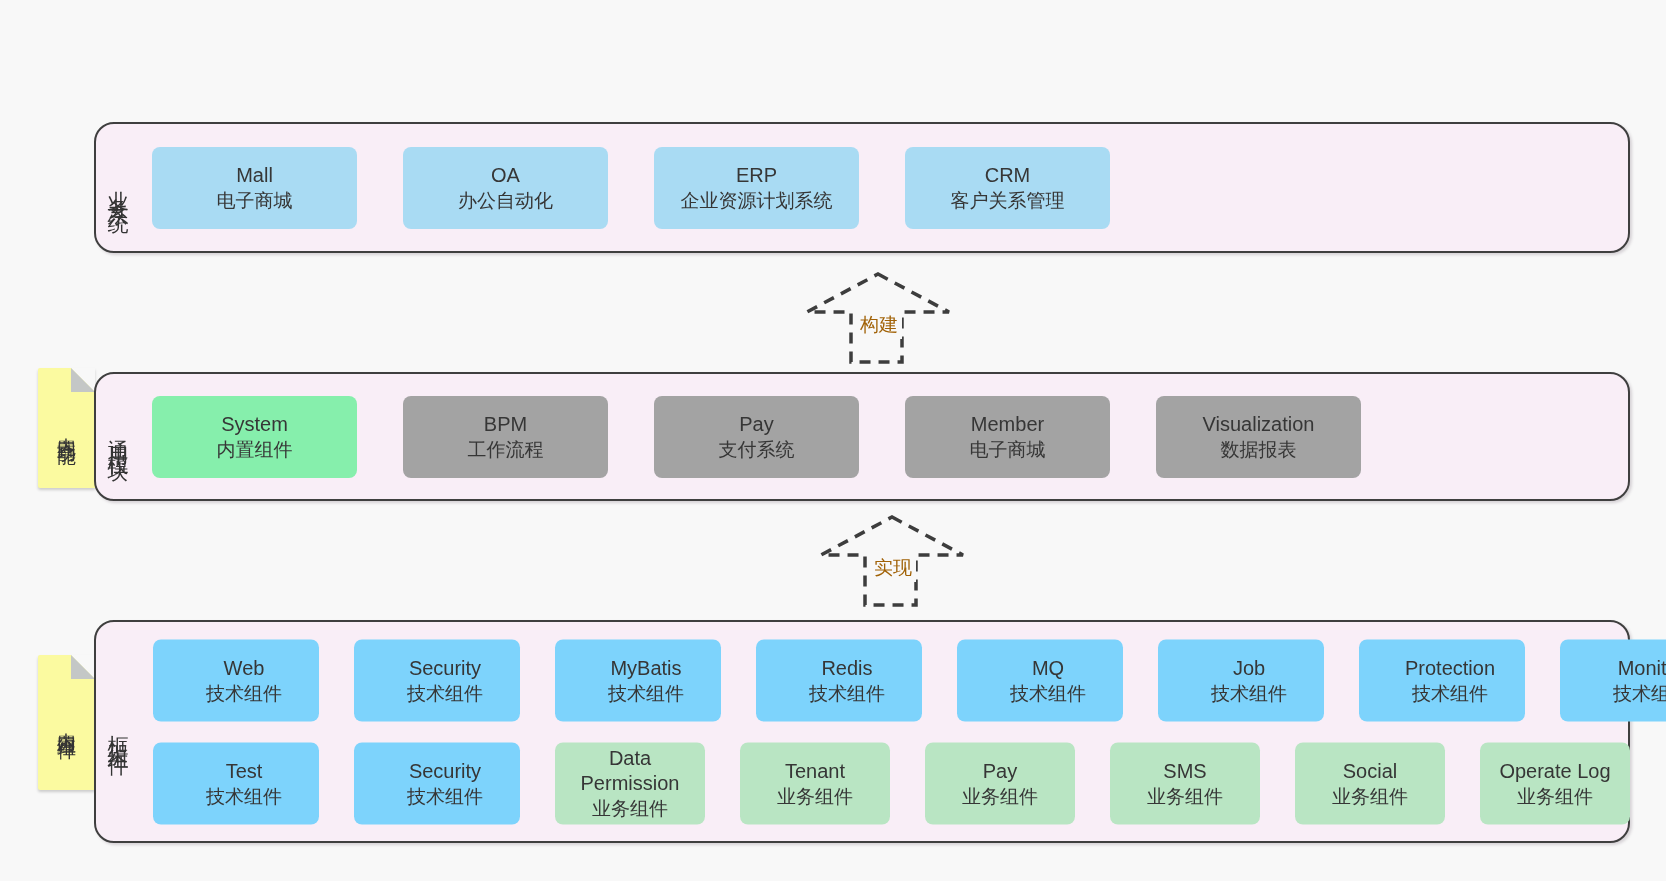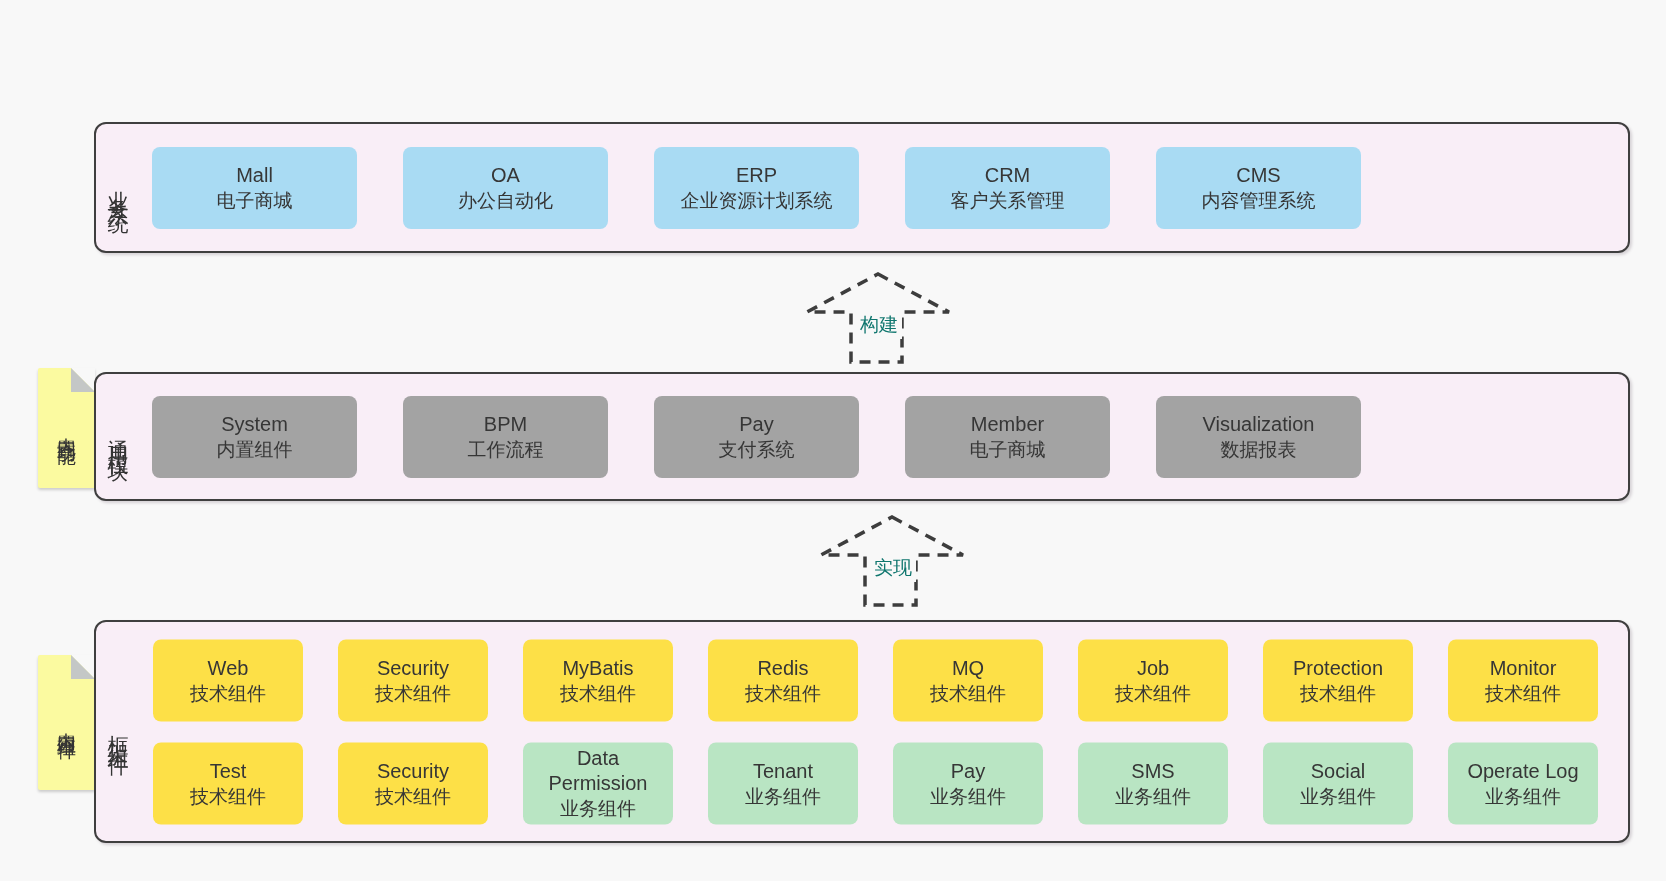--- a/index.html
+++ b/index.html
@@ -4,21 +4,21 @@
 <style>
   html,body{margin:0;padding:0;}
   body{
     width:1666px;height:881px;position:relative;overflow:hidden;
     background:#f8f8f8;color:#363636;
     font-family:"Liberation Sans","DejaVu Sans",sans-serif;
   }
   
   .panel{
     position:absolute;left:94px;width:1536px;box-sizing:border-box;
-    background:#f9eef7;border:2px solid #3f3f3f;border-radius:12px;
+    background:#f9eef7;border:2px solid #3f3f3f;border-radius:20px;
     box-shadow:2px 2px 3px rgba(60,40,60,.18);z-index:1;
   }
   #panel-business{top:122px;height:131px;}
   #panel-modules{top:372px;height:129px;}
   #panel-components{top:620px;height:223px;}
   .panel-label{
     position:absolute;left:8px;top:50%;transform:translateY(-50%);
     writing-mode:vertical-rl;text-orientation:upright;
     font-size:21px;letter-spacing:7px;color:#333;white-space:nowrap;
   }
@@ -34,23 +34,23 @@
   #panel-components .row{gap:35px;}
   .box{
     width:205px;height:82px;border-radius:8px;
     display:flex;flex-direction:column;align-items:center;justify-content:center;
     text-align:center;color:#363636;
   }
   #panel-components .box{width:150px;}
   .box .name{font-size:20px;line-height:25px;padding:0 6px;}
   .box .sub{font-size:19px;line-height:25px;}
   .blue{background:#a9dbf3;}
-  .red{background:#a3a3a3;}
+  .red{background:#86efac;}
   .pink{background:#a3a3a3;}
-  .green{background:#fde047;}
+  .green{background:#7dd3fc;padding-left:16px;}
   .green-lt{background:#b9e5c3;}
   
   .sticky{
     position:absolute;left:38px;width:57px;z-index:0;
     background:#fbfaa0;box-shadow:0 2px 3px rgba(0,0,0,.18);
     display:flex;align-items:center;justify-content:center;
     border-radius:2px 0 0 2px;
   }
   #sticky-functions{top:368px;height:120px;}
   #sticky-components{top:655px;height:135px;}
@@ -62,21 +62,21 @@
     writing-mode:vertical-rl;text-orientation:upright;
     font-size:19px;letter-spacing:3px;color:#333;white-space:nowrap;
   }
   
   .arrow{position:absolute;width:160px;height:100px;z-index:2;}
   #arrow-build{left:799px;top:268px;}
   #arrow-implement{left:813px;top:511px;}
   .arrow svg{position:absolute;left:0;top:0;}
   .arrow-label{
     position:absolute;left:50%;top:57px;transform:translate(-50%,-50%);
-    background:#f8f8f8;padding:1px 4px;font-size:19px;color:#0f766e;white-space:nowrap;
+    background:#f8f8f8;padding:1px 4px;font-size:19px;color:#a16207;white-space:nowrap;
   }
 </style>
 </head>
 <body>
 
 <div class="sticky" id="sticky-functions">
   <span class="sticky-text">内置功能</span>
 </div>
 <div class="sticky" id="sticky-components">
   <span class="sticky-text">内置组件</span>
@@ -93,24 +93,20 @@
       <div class="name">OA</div>
       <div class="sub">办公自动化</div>
     </div>
     <div class="box blue">
       <div class="name">ERP</div>
       <div class="sub">企业资源计划系统</div>
     </div>
     <div class="box blue">
       <div class="name">CRM</div>
       <div class="sub">客户关系管理</div>
-    </div>
-    <div class="box blue">
-      <div class="name">CMS</div>
-      <div class="sub">内容管理系统</div>
     </div>
   </div>
 </div>
 
 <div class="arrow" id="arrow-build">
   <svg width="160" height="100" viewBox="0 0 160 100">
     <polygon points="79,6 150,44 103,44 103,94 52,94 52,44 8,44" fill="none" stroke="#3d3d3d" stroke-width="3.5" stroke-dasharray="11 8"></polygon>
   </svg>
   <div class="arrow-label">构建</div>
 </div>

